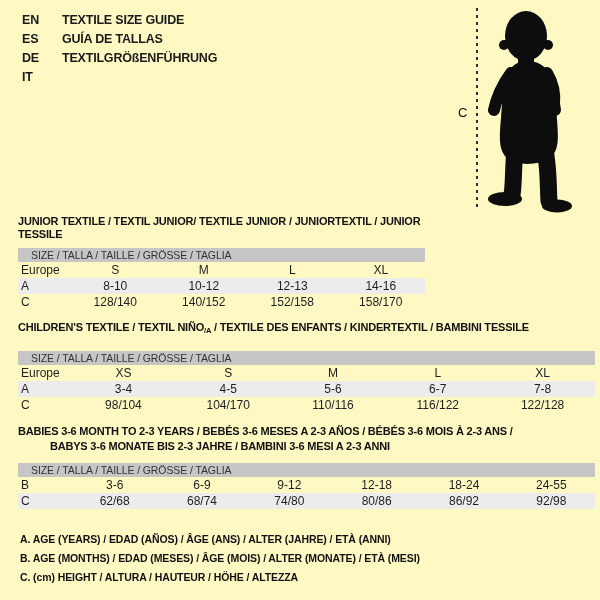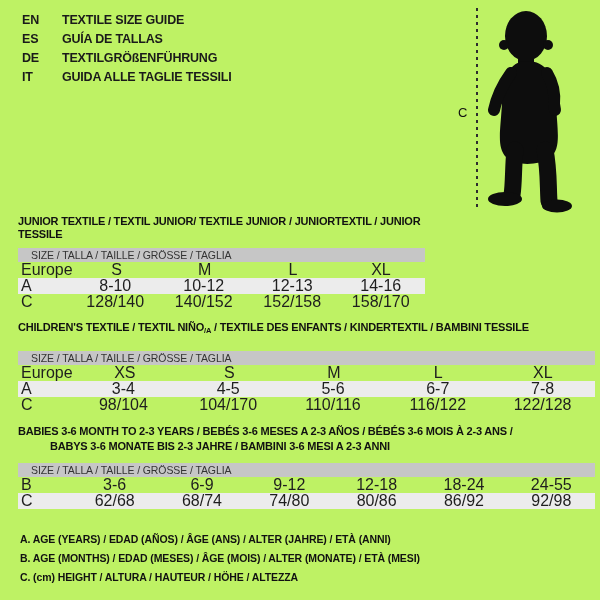--- a/index.html
+++ b/index.html
@@ -1,17 +1,17 @@
 <!DOCTYPE html>
 <html><head>
 <meta charset="utf-8">
 <style>
   html,body{margin:0;padding:0;background:#fff;}
   .page{
-    position:relative;width:600px;height:600px;background:#bef264;overflow:hidden;
+    position:relative;width:600px;height:600px;background:#fef9c3;overflow:hidden;
     font-family:"Liberation Sans","DejaVu Sans",sans-serif;color:#1a1a1a;
   }
   
   .lang-list{position:absolute;left:22px;top:11px;}
   .lang-row{display:flex;line-height:19px;font-size:12.5px;font-weight:700;letter-spacing:-0.2px;}
   .lang-row .code{width:40px;flex:0 0 40px;}
   
   .figure{position:absolute;left:430px;top:0;width:170px;height:215px;}
   .dotted-line{
     position:absolute;left:46px;top:8px;width:2px;height:199px;
@@ -22,21 +22,21 @@
   
   .tbl-section{position:absolute;left:18px;}
   .tbl-title{
     margin:0;font-size:11px;font-weight:700;letter-spacing:-0.2px;line-height:13px;color:#111;
   }
   .tbl-title .sub{font-size:7.5px;vertical-align:-2px;}
   .size-bar{
     height:14px;line-height:14px;background:#c6c6c6;color:#333;
     font-size:10.5px;padding-left:13px;letter-spacing:-0.1px;
   }
-  .t-row{display:flex;height:16px;line-height:16px;font-size:16px;color:#1e1e1e;}
+  .t-row{display:flex;height:16px;line-height:16px;font-size:12px;color:#1e1e1e;}
   .t-row.alt{background:#ececec;}
   .t-row .lbl{flex:0 0 50px;padding-left:3px;text-align:left;}
   .t-row .val{flex:1;text-align:center;}
   .gap-title{margin-bottom:7px;}
   
   .notes{position:absolute;left:20px;top:530px;}
   .note-line{font-size:10.5px;font-weight:700;line-height:19px;letter-spacing:-0.1px;color:#111;}
 </style>
 </head>
 <body>
@@ -51,21 +51,20 @@
     <div class="lang-row">
       <span class="code">ES</span>
       <span class="label">GUÍA DE TALLAS</span>
     </div>
     <div class="lang-row">
       <span class="code">DE</span>
       <span class="label">TEXTILGRÖßENFÜHRUNG</span>
     </div>
     <div class="lang-row">
       <span class="code">IT</span>
-      <span class="label">GUIDA ALLE TAGLIE TESSILI</span>
     </div>
   </div>
 
   <div class="figure">
     <div class="dotted-line"></div>
     <span class="marker-c">C</span>
     <svg class="baby-svg" width="120" height="215" viewBox="0 0 120 215" fill="#0d0d0d" stroke="none">
 
       <ellipse cx="46" cy="36" rx="21" ry="25"></ellipse>
 

